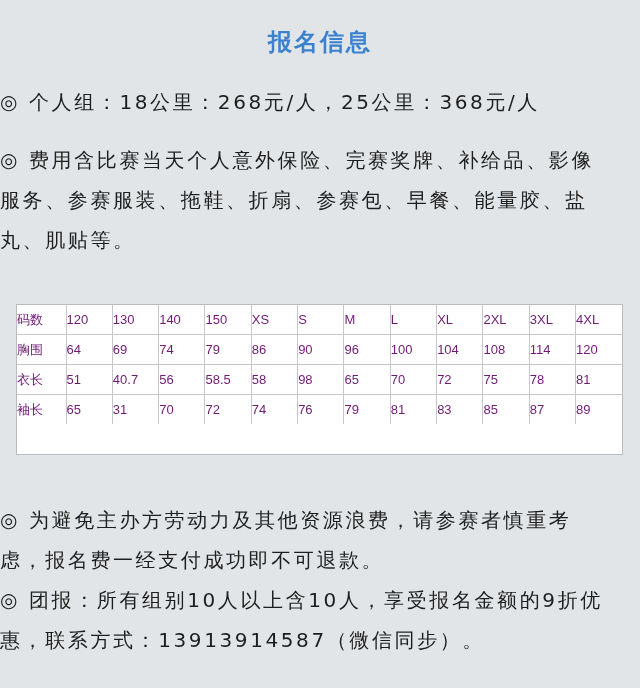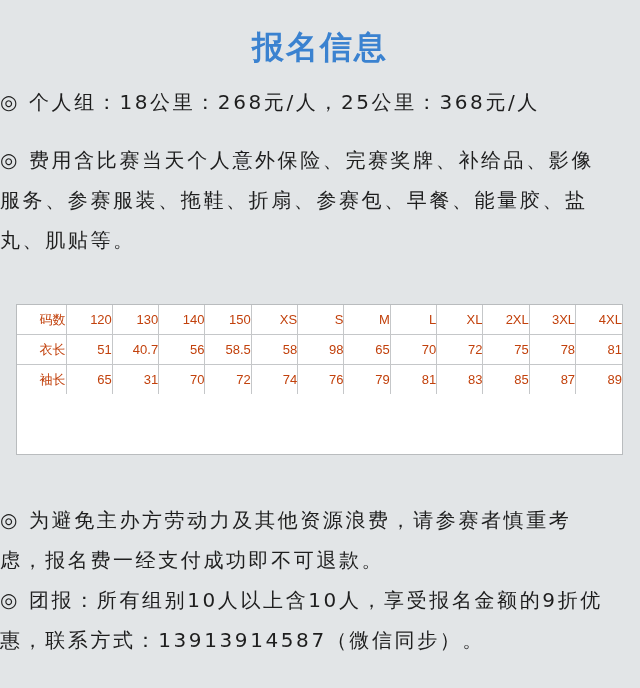--- a/index.html
+++ b/index.html
@@ -3,21 +3,21 @@
 <meta charset="utf-8">
 <style>
   html, body { margin:0; padding:0; }
   body {
     width:640px; height:688px; background:#e2e5e7; overflow:hidden;
     font-family:"DejaVu Sans","Liberation Sans",sans-serif; color:#1e1e1e;
     position:relative;
   }
   .title {
     position:absolute; top:26px; left:0; width:640px; text-align:center;
-    font-size:32px; font-weight:bold; color:#3a82d0; letter-spacing:2px;
+    font-size:24px; font-weight:bold; color:#3a82d0; letter-spacing:2px;
   }
   .para {
     position:absolute; left:0; width:610px;
     font-size:20px; line-height:40px; letter-spacing:2.6px;
   }
   .p1 { top:82px; }
   .p2 { top:140px; }
   .p3 { top:500px; }
   .p4 { top:580px; }
   .sizebox {
@@ -25,21 +25,21 @@
     background:#ffffff; border:1px solid #b9bcbe; box-sizing:border-box;
   }
   .caption {
     height:30px; line-height:30px; text-align:center; font-size:13px;
     font-family:"DejaVu Serif","Liberation Serif",serif; color:#222;
     border-bottom:1px solid #c5c7c9;
   }
   .caption .unit { font-size:9px; margin-left:8px; }
   table { border-collapse:collapse; width:100%; table-layout:fixed; }
   td {
-    height:29px; text-align:right; font-size:13px; color:#c2410c;
+    height:29px; text-align:left; font-size:13px; color:#701a75;
     border-right:1px solid #c5c7c9; border-bottom:1px solid #c5c7c9;
     font-family:"Liberation Sans",sans-serif; padding:0;
   }
   tr:last-child td { border-bottom:none; }
   td:last-child { border-right:none; }
   td.rowhead { font-family:"DejaVu Serif","Liberation Serif",serif; }
 </style>
 </head>
 <body>
 
@@ -61,20 +61,35 @@
           <td>140</td>
           <td>150</td>
           <td>XS</td>
           <td>S</td>
           <td>M</td>
           <td>L</td>
           <td>XL</td>
           <td>2XL</td>
           <td>3XL</td>
           <td>4XL</td>
+        </tr>
+        <tr>
+          <td class="rowhead">胸围</td>
+          <td>64</td>
+          <td>69</td>
+          <td>74</td>
+          <td>79</td>
+          <td>86</td>
+          <td>90</td>
+          <td>96</td>
+          <td>100</td>
+          <td>104</td>
+          <td>108</td>
+          <td>114</td>
+          <td>120</td>
         </tr>
         <tr>
           <td class="rowhead">衣长</td>
           <td>51</td>
           <td>40.7</td>
           <td>56</td>
           <td>58.5</td>
           <td>58</td>
           <td>98</td>
           <td>65</td>

